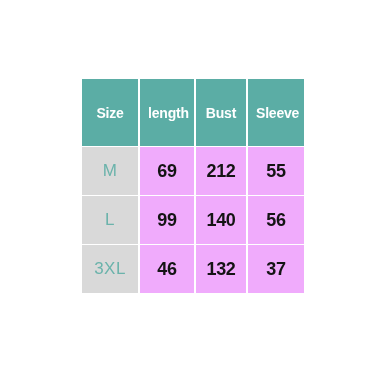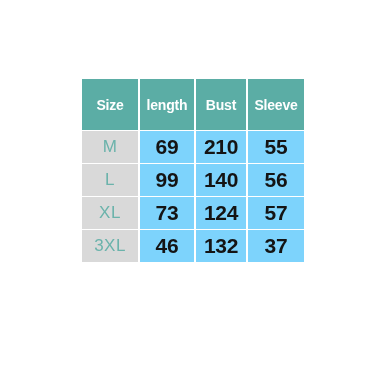--- a/index.html
+++ b/index.html
@@ -25,21 +25,21 @@
 
   table.size-chart {
     border-collapse: separate;
     border-spacing: 2px 1px;
     width: 220px;
     table-layout: fixed;
   }
 
   table.size-chart th,
   table.size-chart td {
-    padding: 0;
+    padding: 8px;
     margin: 0;
     text-align: center;
     vertical-align: middle;
   }
 
   
   table.size-chart thead th {
     background: #5bada5;
     color: #ffffff;
     height: 51px;
@@ -54,24 +54,24 @@
     background: #d9d9d9;
     color: #6bb3ab;
     height: 32px;
     font-size: 17px;
     font-weight: normal;
     letter-spacing: 0.5px;
   }
 
   
   table.size-chart tbody td.value-cell {
-    background: #7dd3fc;
+    background: #f0abfc;
     color: #141414;
     height: 32px;
-    font-size: 21px;
+    font-size: 18px;
     font-weight: bold;
     font-family: "Liberation Sans Narrow", "Liberation Sans", sans-serif;
     letter-spacing: -0.3px;
   }
 
   col.c-size   { width: 56px; }
   col.c-length { width: 54px; }
   col.c-bust   { width: 50px; }
   col.c-sleeve { width: 56px; }
 </style>
@@ -91,34 +91,28 @@
         <th>Size</th>
         <th>length</th>
         <th>Bust</th>
         <th>Sleeve</th>
       </tr>
     </thead>
     <tbody>
       <tr>
         <td class="size-cell">M</td>
         <td class="value-cell">69</td>
-        <td class="value-cell">210</td>
+        <td class="value-cell">212</td>
         <td class="value-cell">55</td>
       </tr>
       <tr>
         <td class="size-cell">L</td>
         <td class="value-cell">99</td>
         <td class="value-cell">140</td>
         <td class="value-cell">56</td>
-      </tr>
-      <tr>
-        <td class="size-cell">XL</td>
-        <td class="value-cell">73</td>
-        <td class="value-cell">124</td>
-        <td class="value-cell">57</td>
       </tr>
       <tr>
         <td class="size-cell">3XL</td>
         <td class="value-cell">46</td>
         <td class="value-cell">132</td>
         <td class="value-cell">37</td>
       </tr>
     </tbody>
   </table>
 </div>

